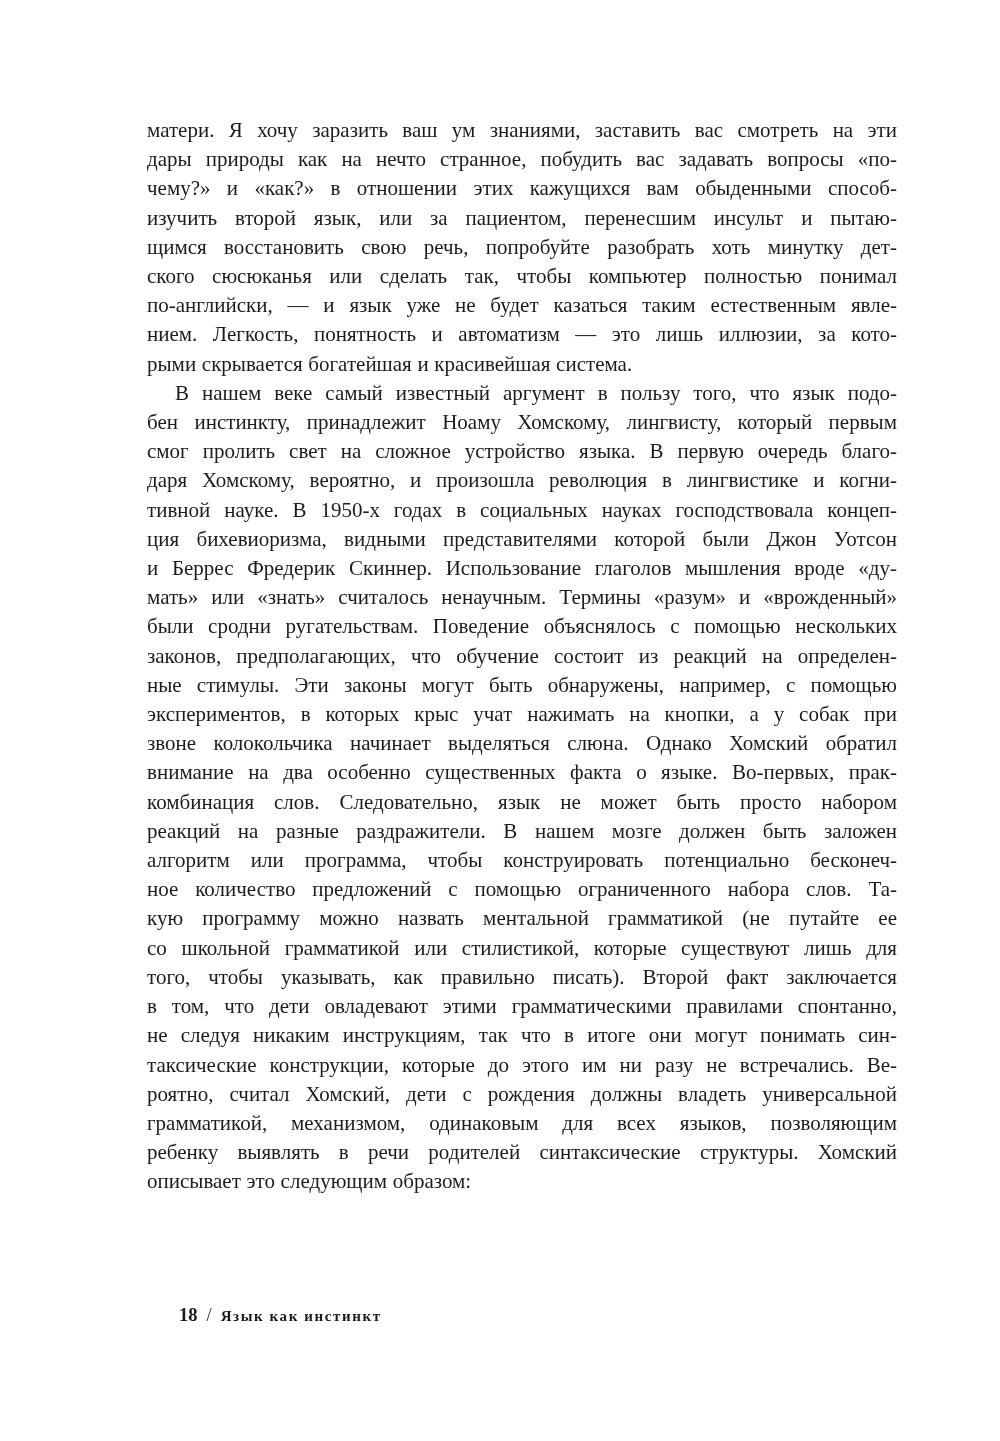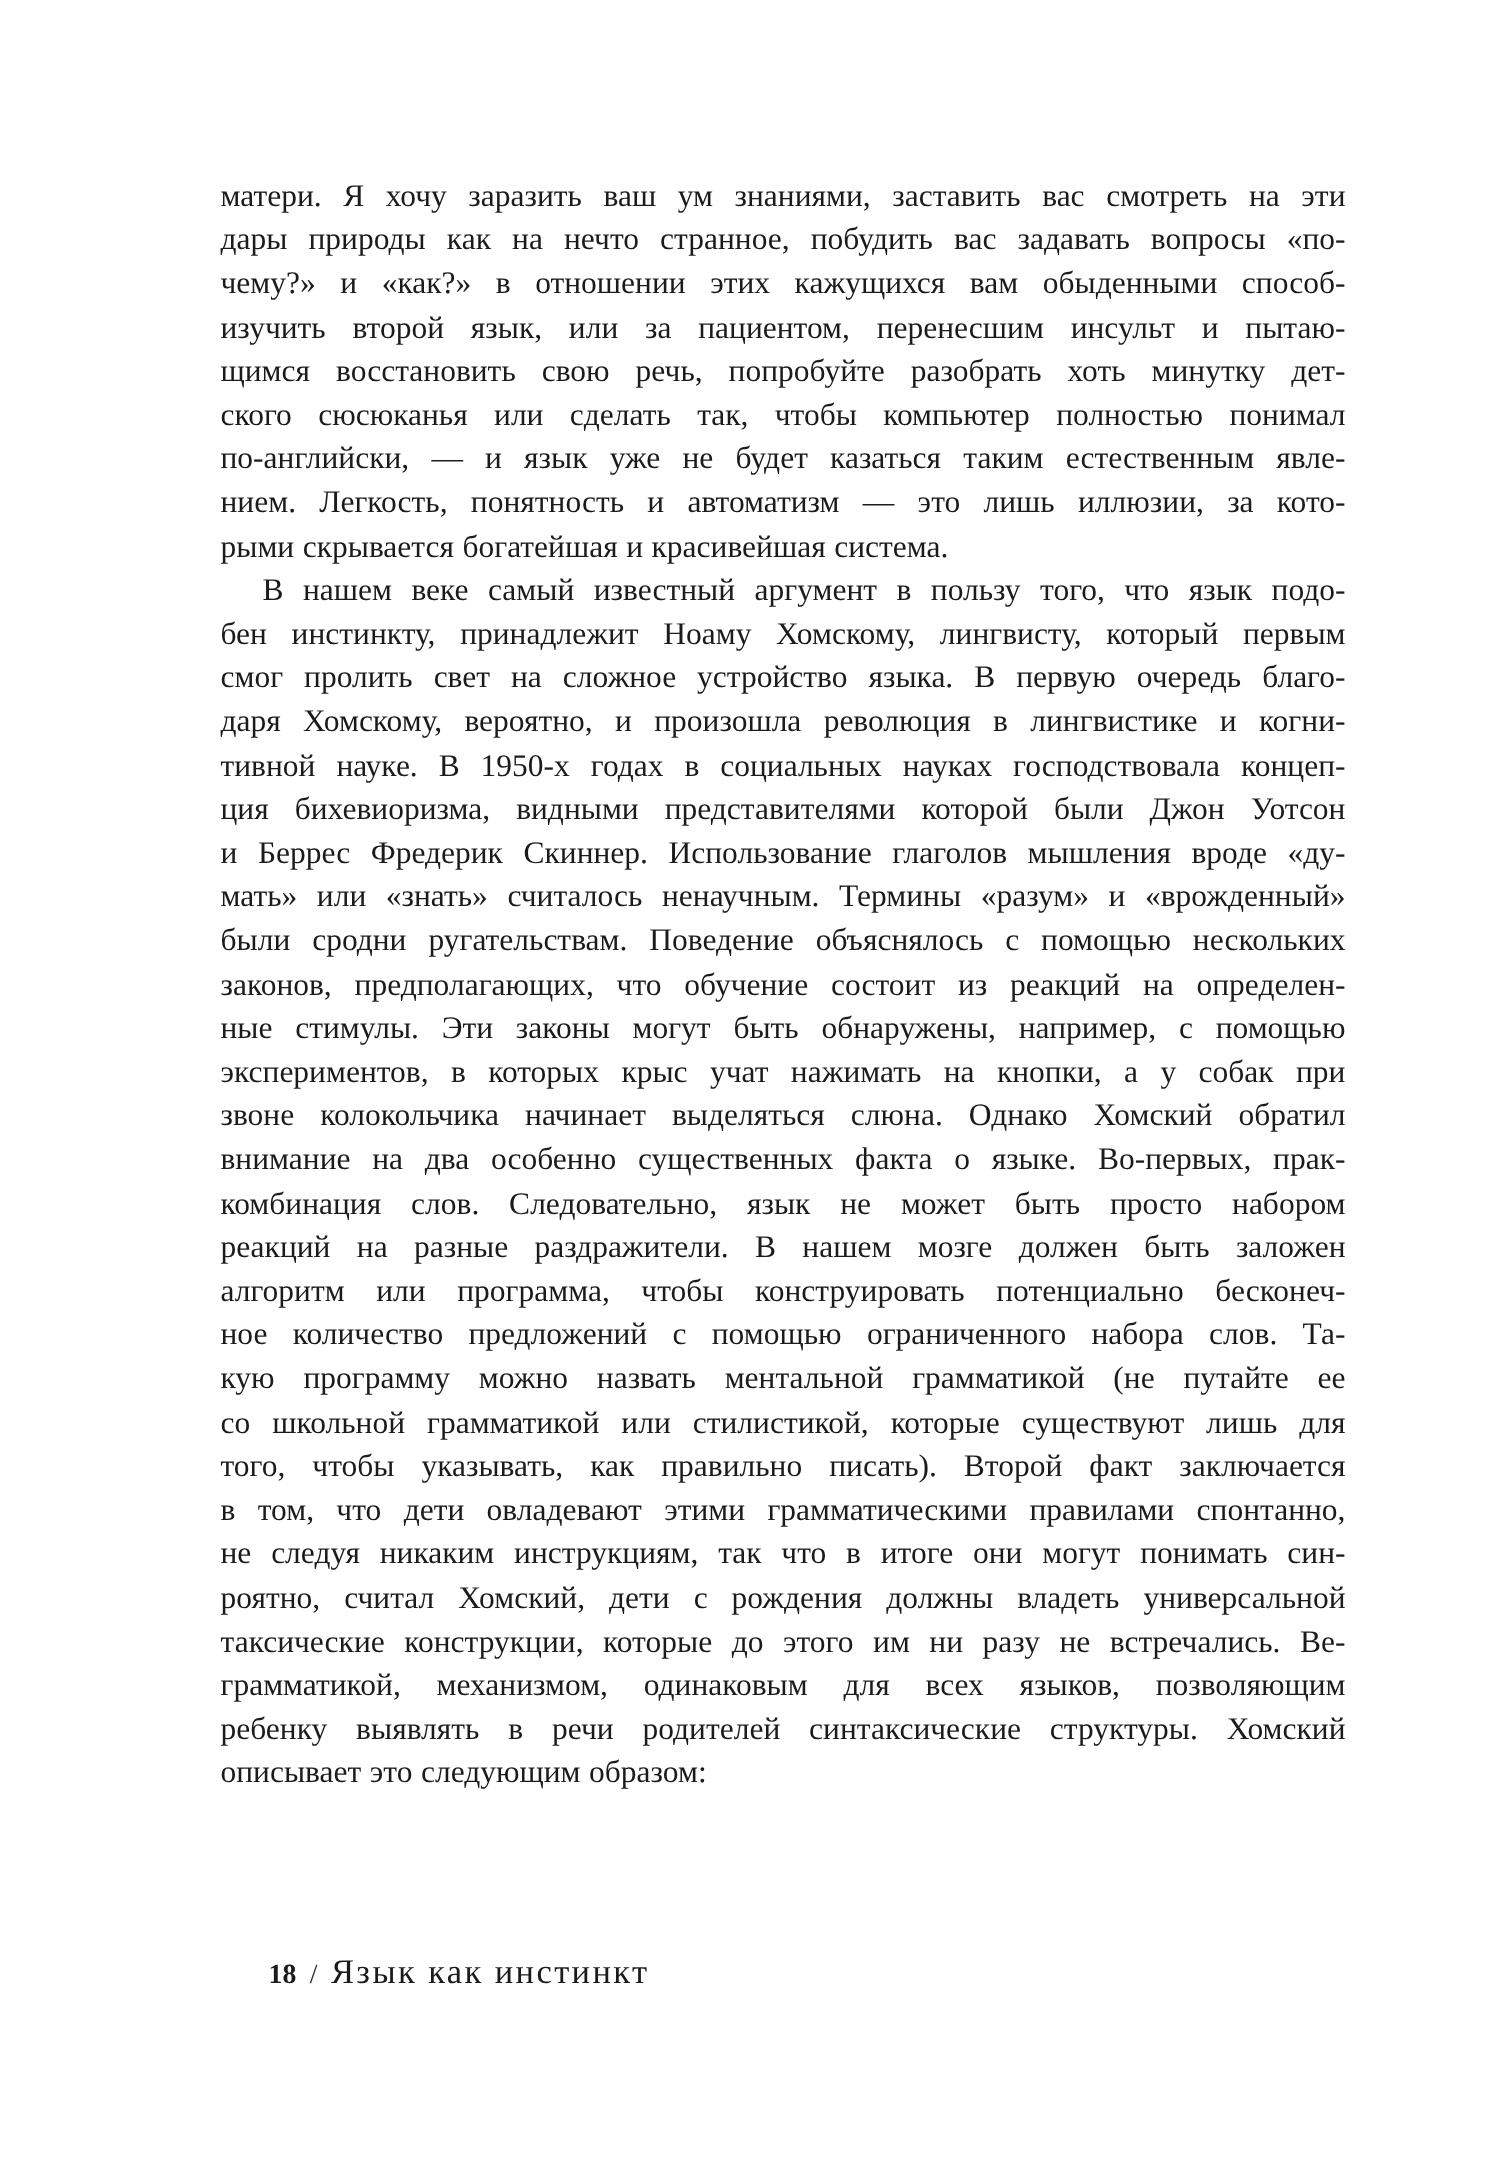--- a/index.html
+++ b/index.html
@@ -53,23 +53,23 @@
     font-weight: bold;
     margin-right: 9px;
     margin-left: 32px;
   }
   .sep {
     font-weight: normal;
     margin-right: 9px;
     color: #2a2a2a;
   }
   .book-title {
-    font-weight: normal;
+    font-weight: bold;
     letter-spacing: 1.6px;
-    font-size: 23px;
+    font-size: 15px;
   }
 </style>
 </head>
 <body>
 
 <div class="page">
   <main class="text-block">
       <div class="line">матери. Я хочу заразить ваш ум знаниями, заставить вас смотреть на эти</div>
       <div class="line">дары природы как на нечто странное, побудить вас задавать вопросы «по-</div>
       <div class="line">чему?» и «как?» в отношении этих кажущихся вам обыденными способ-</div>
@@ -95,22 +95,22 @@
       <div class="line">внимание на два особенно существенных факта о языке. Во-первых, прак-</div>
       <div class="line">комбинация слов. Следовательно, язык не может быть просто набором</div>
       <div class="line">реакций на разные раздражители. В нашем мозге должен быть заложен</div>
       <div class="line">алгоритм или программа, чтобы конструировать потенциально бесконеч-</div>
       <div class="line">ное количество предложений с помощью ограниченного набора слов. Та-</div>
       <div class="line">кую программу можно назвать ментальной грамматикой (не путайте ее</div>
       <div class="line">со школьной грамматикой или стилистикой, которые существуют лишь для</div>
       <div class="line">того, чтобы указывать, как правильно писать). Второй факт заключается</div>
       <div class="line">в том, что дети овладевают этими грамматическими правилами спонтанно,</div>
       <div class="line">не следуя никаким инструкциям, так что в итоге они могут понимать син-</div>
+      <div class="line">таксические конструкции, которые до этого им ни разу не встречались. Ве-</div>
       <div class="line">роятно, считал Хомский, дети с рождения должны владеть универсальной</div>
-      <div class="line">таксические конструкции, которые до этого им ни разу не встречались. Ве-</div>
       <div class="line">грамматикой, механизмом, одинаковым для всех языков, позволяющим</div>
       <div class="line">ребенку выявлять в речи родителей синтаксические структуры. Хомский</div>
       <div class="line last">описывает это следующим образом:</div>
     </main>
   <footer class="page-footer">
     <span class="page-num">18</span><span class="sep">/</span><span class="book-title">Язык как инстинкт</span>
   </footer>
 </div>
 
 </body></html>

